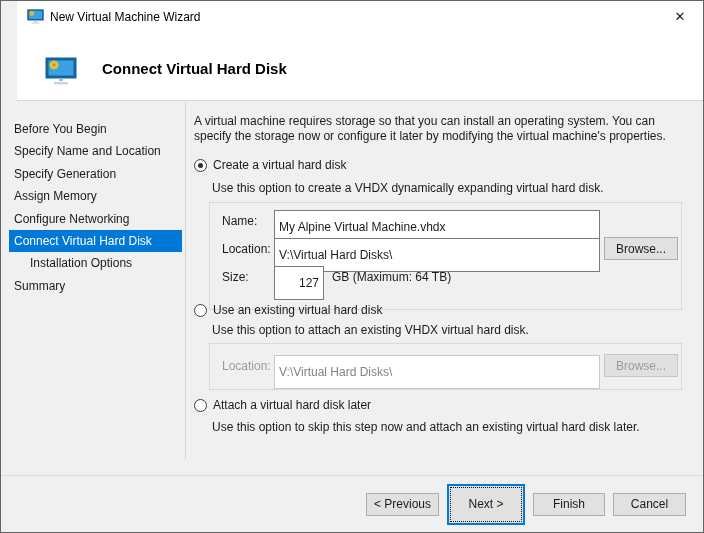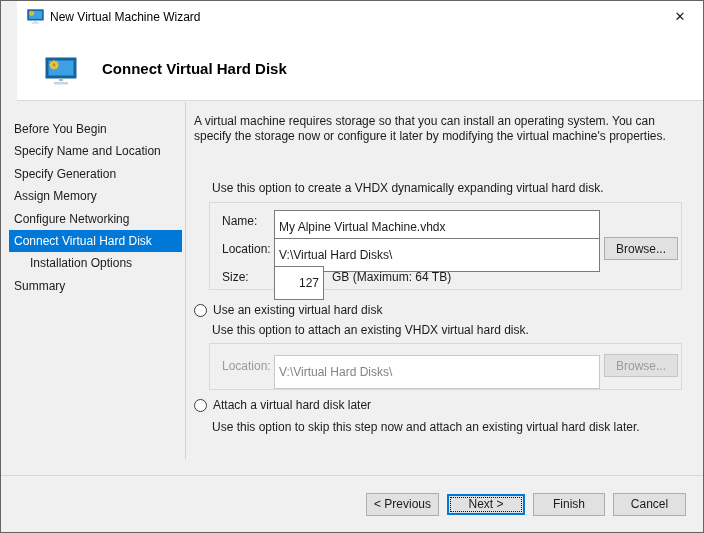--- a/index.html
+++ b/index.html
@@ -38,21 +38,21 @@
   .field.size { width:50px; text-align:right; }
   .size-suffix { position:absolute; left:122px; white-space:nowrap; }
   .btn { height:23px; background:#e1e1e1; border:1px solid #adadad; font-family:"Liberation Sans","DejaVu Sans",sans-serif; font-size:12px; color:#1b1b1b; cursor:default; }
   .browse-btn { position:absolute; left:394px; width:74px; }
   .browse-btn:disabled { background:#e0e0e0; border-color:#c5c5c5; color:#9b9b9b; }
 
   
   .hdivider { position:absolute; left:0; right:0; top:474px; height:1px; background:#d9d9d9; }
   .footer { position:absolute; top:489px; right:17px; height:28px; display:flex; align-items:center; gap:8px; }
   .btn.previous { width:73px; }
-  .btn.next { width:78px; height:21px; border:2px solid #0078d7; outline:1px dotted #111; outline-offset:-4px; }
+  .btn.next { width:78px; height:41px; border:2px solid #0078d7; outline:1px dotted #111; outline-offset:-4px; }
   .btn.finish { width:72px; }
   .btn.cancel { width:73px; }
 </style>
 </head>
 <body>
 
 <div class="window">
 
   <div class="chrome">
     <svg class="titlebar-icon" viewBox="0 0 32 28">
@@ -96,23 +96,27 @@
     <div class="side-item">Assign Memory</div>
     <div class="side-item">Configure Networking</div>
     <div class="side-item selected">Connect Virtual Hard Disk</div>
     <div class="side-item indented">Installation Options</div>
     <div class="side-item">Summary</div>
   </div>
   <div class="vdivider"></div>
 
   <div class="intro">A virtual machine requires storage so that you can install an operating system. You can specify the storage now or configure it later by modifying the virtual machine's properties.</div>
 
+  <div class="option-row" style="top:157px;">
+    <span class="radio checked"></span>
+    <span>Create a virtual hard disk</span>
+  </div>
   <div class="option-desc" style="top:180px;">Use this option to create a VHDX dynamically expanding virtual hard disk.</div>
 
-  <div class="groupbox" style="top:201px; height:88px;">
+  <div class="groupbox" style="top:201px; height:108px;">
     <div class="gb-label" style="top:11px;">Name:</div>
     <input class="field" style="top: 7px;" value="My Alpine Virtual Machine.vhdx">
     <div class="gb-label" style="top:39px;">Location:</div>
     <input class="field" style="top: 35px;" value="V:\Virtual Hard Disks\">
     <button class="btn browse-btn" style="top:34px;">Browse...</button>
     <div class="gb-label" style="top:67px;">Size:</div>
     <input class="field size" style="top: 63px;" value="127">
     <div class="size-suffix" style="top:67px;">GB (Maximum: 64 TB)</div>
   </div>
 

